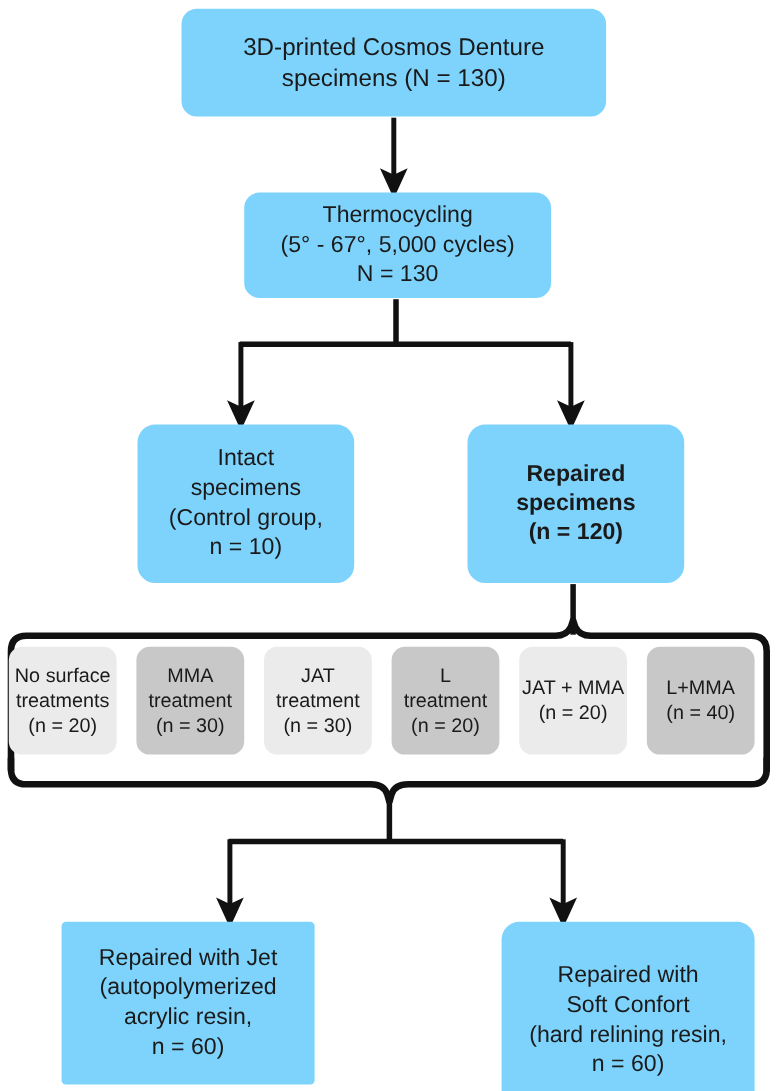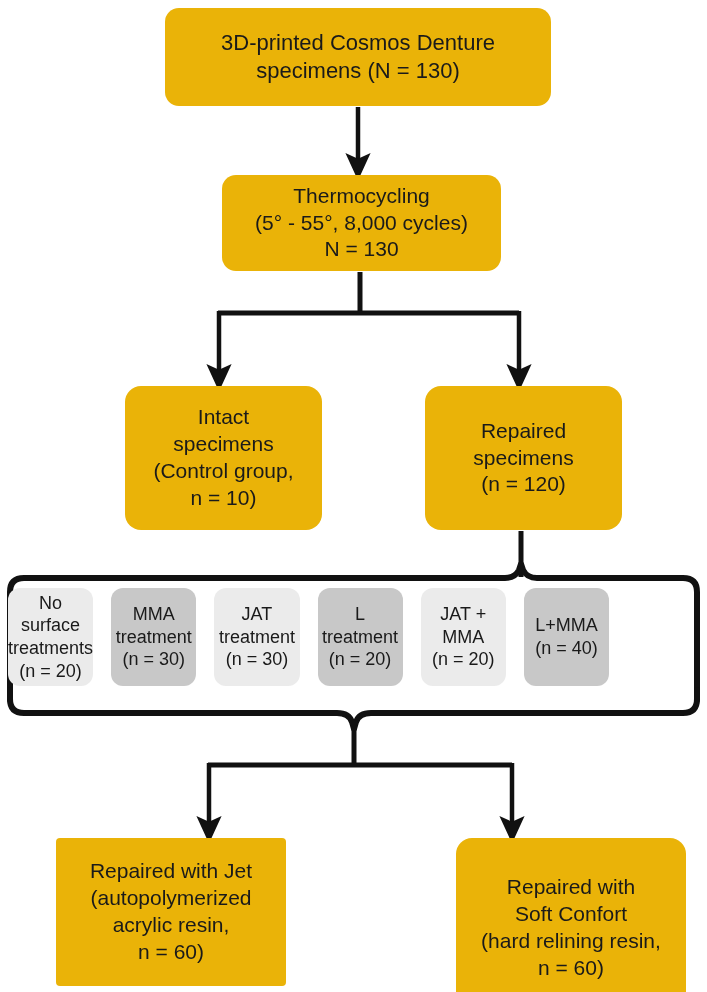--- a/index.html
+++ b/index.html
@@ -30,21 +30,21 @@
     box-sizing: border-box;
     display: flex;
     flex-direction: column;
     align-items: center;
     justify-content: center;
     text-align: center;
     color: #1a1a1a;
     line-height: 1.28;
     white-space: pre-line;
   }
-  .node.light { background: #eab308; }
+  .node.light { background: #7dd3fc; }
 
   
   #node-source {
     left: 165px; top: 8px; width: 386px; height: 98px;
     border-radius: 14px;
     font-size: 22px;
   }
   #node-thermocycling {
     left: 222px; top: 175px; width: 279px; height: 96px;
     border-radius: 14px;
@@ -52,38 +52,39 @@
   }
   #node-intact {
     left: 125px; top: 386px; width: 197px; height: 144px;
     border-radius: 16px;
     font-size: 21px;
   }
   #node-repaired {
     left: 425px; top: 386px; width: 197px; height: 144px;
     border-radius: 16px;
     font-size: 21px;
+    font-weight: bold;
   }
   #node-jet {
     left: 56px; top: 838px; width: 230px; height: 148px;
     border-radius: 4px;
     font-size: 21px;
   }
   #node-soft-confort {
     left: 456px; top: 838px; width: 230px; height: 180px;
     border-radius: 16px;
     font-size: 21px;
   }
 
   
   #treatment-row {
     position: absolute;
     left: 8px;
     top: 588px;
-    width: 601px;
+    width: 678px;
     height: 98px;
     display: flex;
     gap: 18px;
   }
   .treat-box {
     flex: 1 1 0;
     box-sizing: border-box;
     border-radius: 12px;
     display: flex;
     flex-direction: column;
@@ -128,21 +129,21 @@
     <path d="M354,729 L354,765" stroke="#111111" stroke-width="5" fill="none"></path>
     <path d="M208,765 L512,765" stroke="#111111" stroke-width="5" fill="none"></path>
     <path d="M209,763 L209,829" stroke="#111111" stroke-width="4.5" fill="none" marker-end="url(#arrowhead)"></path>
     <path d="M512,763 L512,829" stroke="#111111" stroke-width="4.5" fill="none" marker-end="url(#arrowhead)"></path>
   </svg>
 
   <div class="node light" id="node-source">3D-printed Cosmos Denture
 specimens (N = 130)</div>
 
   <div class="node light" id="node-thermocycling">Thermocycling
-(5° - 55°, 8,000 cycles)
+(5° - 67°, 5,000 cycles)
 N = 130</div>
 
   <div class="node light" id="node-intact">Intact
 specimens
 (Control group,
 n = 10)</div>
 
   <div class="node light" id="node-repaired">Repaired
 specimens
 (n = 120)</div>

